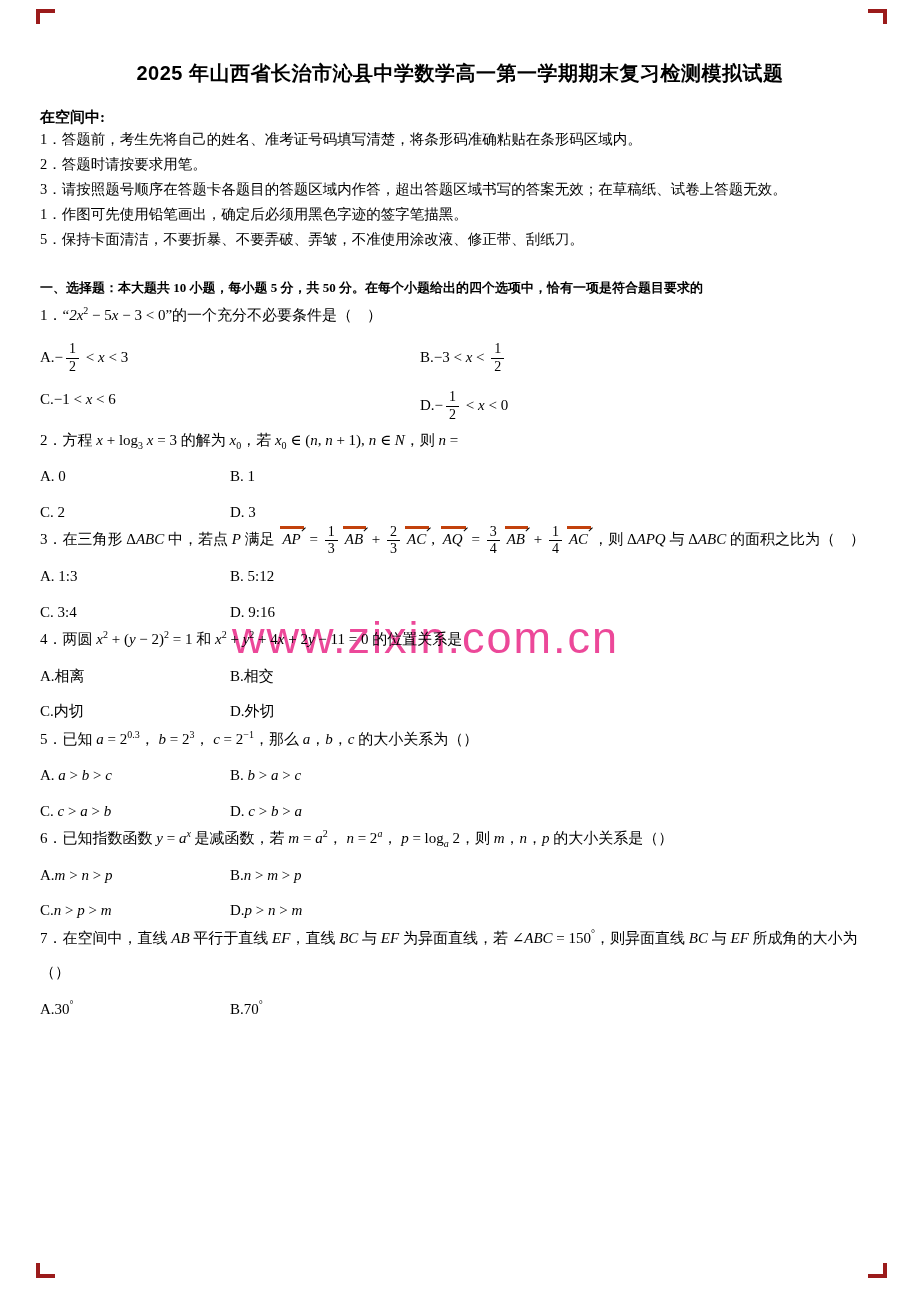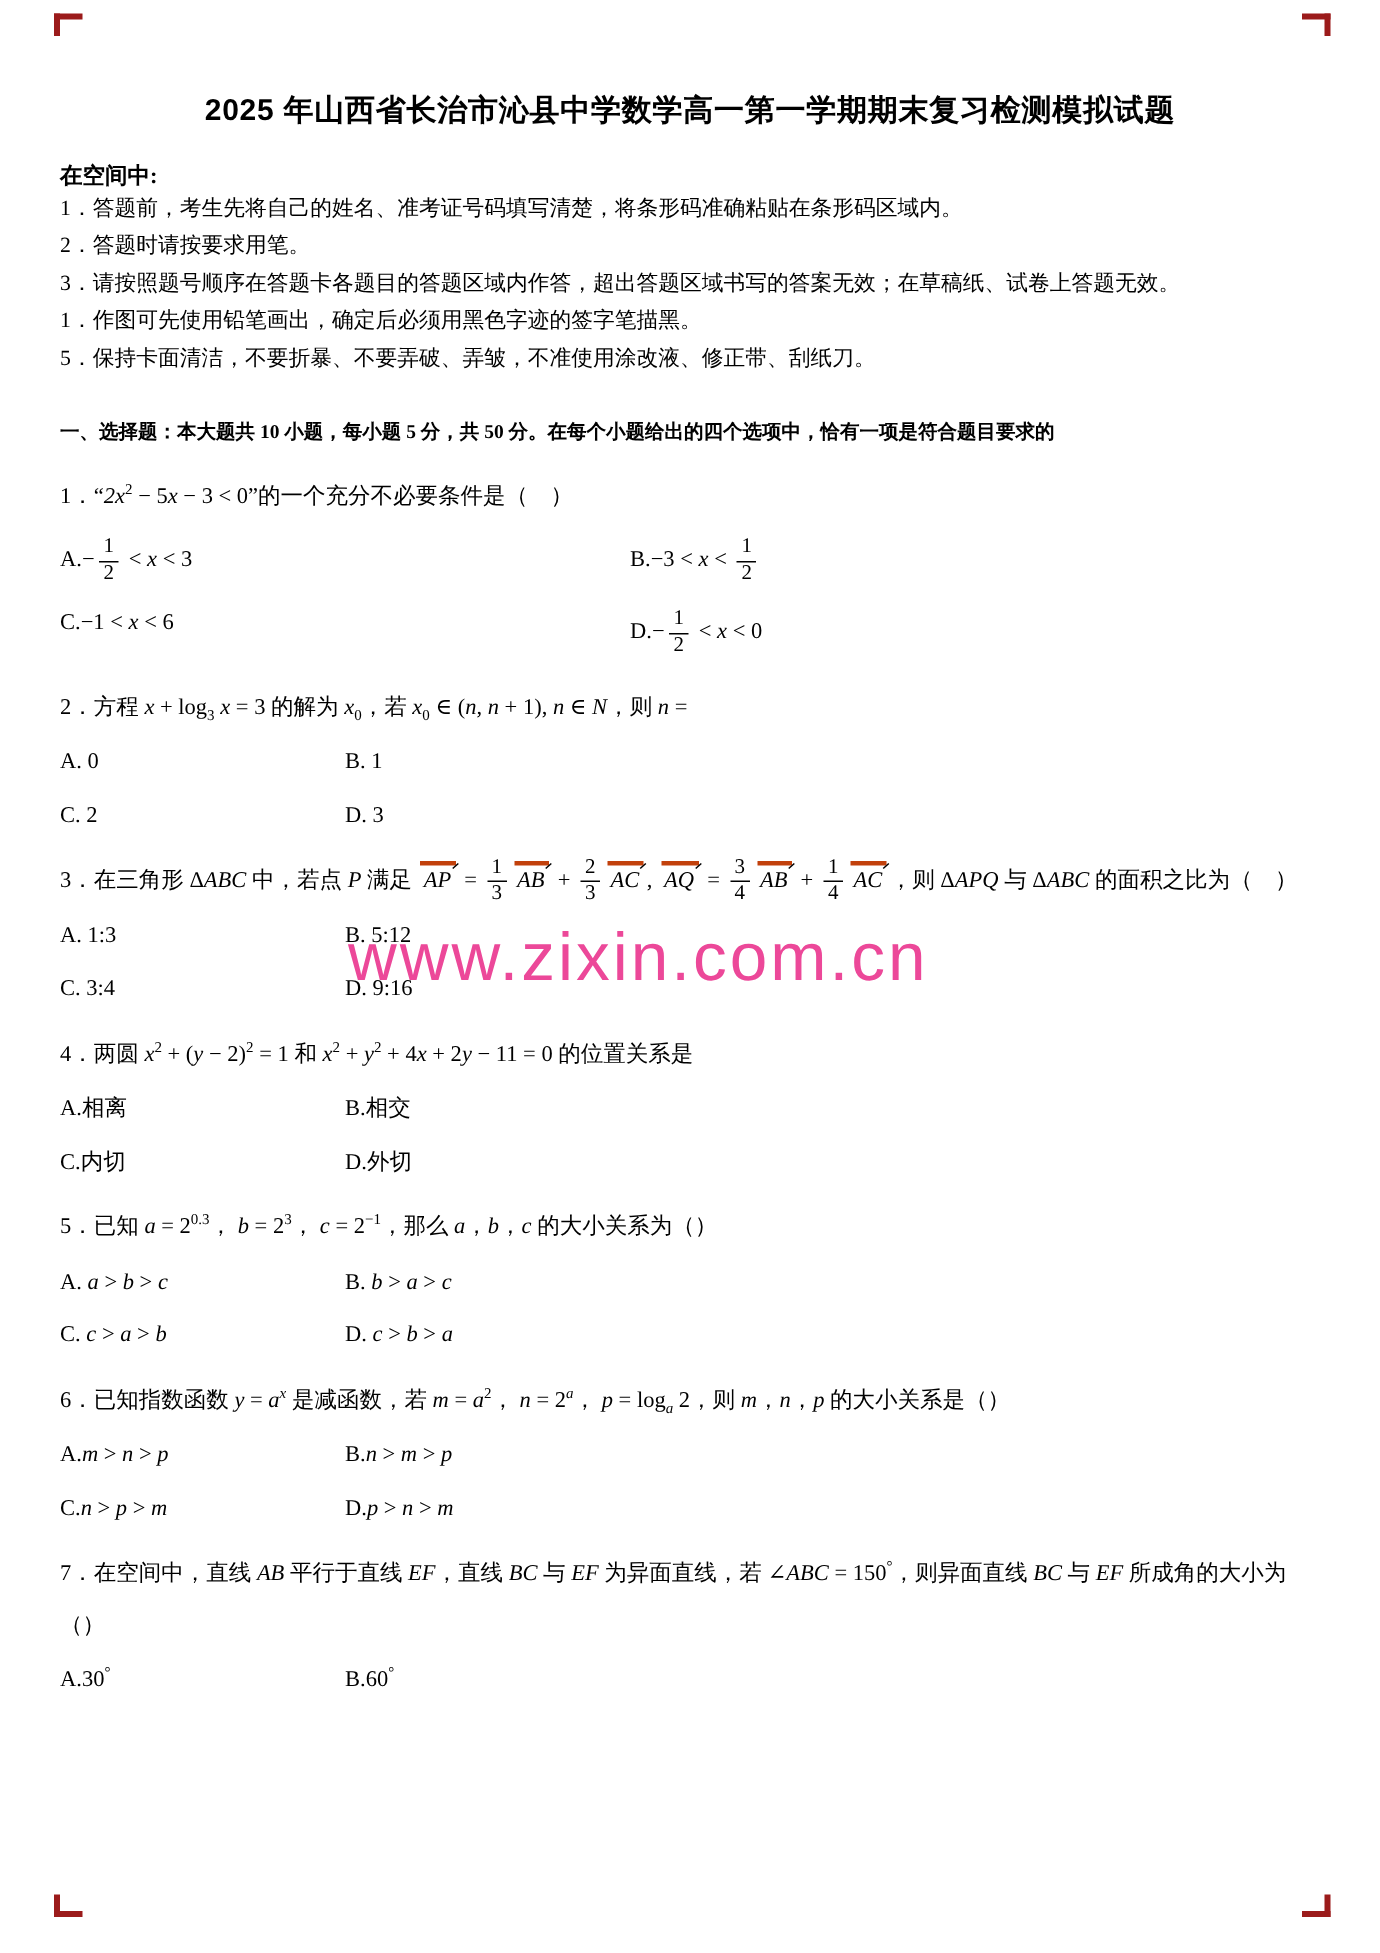--- a/index.html
+++ b/index.html
@@ -22,21 +22,21 @@
   .content{position:relative;z-index:1;padding:0 40px;}
   .title{
     margin:0;padding-top:60px;text-align:center;
     font-family:"Liberation Sans","DejaVu Sans",sans-serif;
     font-size:20px;font-weight:bold;letter-spacing:0.5px;
   }
   .notice-h{margin-top:21px;font-size:15px;font-weight:bold;}
   .notice-item{font-size:14.5px;line-height:25px;}
   .section-h{margin-top:26px;font-size:13px;font-weight:bold;line-height:1.5;}
 
-  .q{margin-top:16px;font-size:15px;}
+  .q{font-size:15px;}
   .q-stem{line-height:2.3;}
   .opts{display:grid;grid-template-columns:190px auto;justify-content:start;row-gap:16px;margin-top:10px;}
   .opts.wide{grid-template-columns:380px auto;}
   .opt{white-space:nowrap;line-height:1.3;}
   .olabel{font-family:"Liberation Serif","DejaVu Serif",serif;}
 
   .mi{font-style:italic;}
   .mr{font-style:normal;}
   sup{font-size:10px;line-height:0;}
   sub{font-size:10px;line-height:0;}
@@ -125,17 +125,17 @@
           <div class="opt"><span class="olabel">A.</span><span class="mi">m</span><span class="mr"> &gt; </span><span class="mi">n</span><span class="mr"> &gt; </span><span class="mi">p</span></div>
           <div class="opt"><span class="olabel">B.</span><span class="mi">n</span><span class="mr"> &gt; </span><span class="mi">m</span><span class="mr"> &gt; </span><span class="mi">p</span></div>
           <div class="opt"><span class="olabel">C.</span><span class="mi">n</span><span class="mr"> &gt; </span><span class="mi">p</span><span class="mr"> &gt; </span><span class="mi">m</span></div>
           <div class="opt"><span class="olabel">D.</span><span class="mi">p</span><span class="mr"> &gt; </span><span class="mi">n</span><span class="mr"> &gt; </span><span class="mi">m</span></div>
         </div>
       </div>
       <div class="q">
         <div class="q-stem"><span class="zh">7．在空间中，直线 </span><span class="mi">AB</span><span class="zh"> 平行于直线 </span><span class="mi">EF</span><span class="zh">，直线 </span><span class="mi">BC</span><span class="zh"> 与 </span><span class="mi">EF</span><span class="zh"> 为异面直线，若 </span><span class="mr">∠</span><span class="mi">ABC</span><span class="mr"> = 150</span><sup class="mr">°</sup><span class="zh">，则异面直线 </span><span class="mi">BC</span><span class="zh"> 与 </span><span class="mi">EF</span><span class="zh"> 所成角的大小为（）</span></div>
         <div class="opts">
           <div class="opt"><span class="olabel">A.</span><span class="mr">30</span><sup class="mr">°</sup></div>
-          <div class="opt"><span class="olabel">B.</span><span class="mr">60</span><sup class="mr">°</sup></div>
+          <div class="opt"><span class="olabel">B.</span><span class="mr">70</span><sup class="mr">°</sup></div>
         </div>
       </div>
     </div>
 </div>
 
 </body></html>

